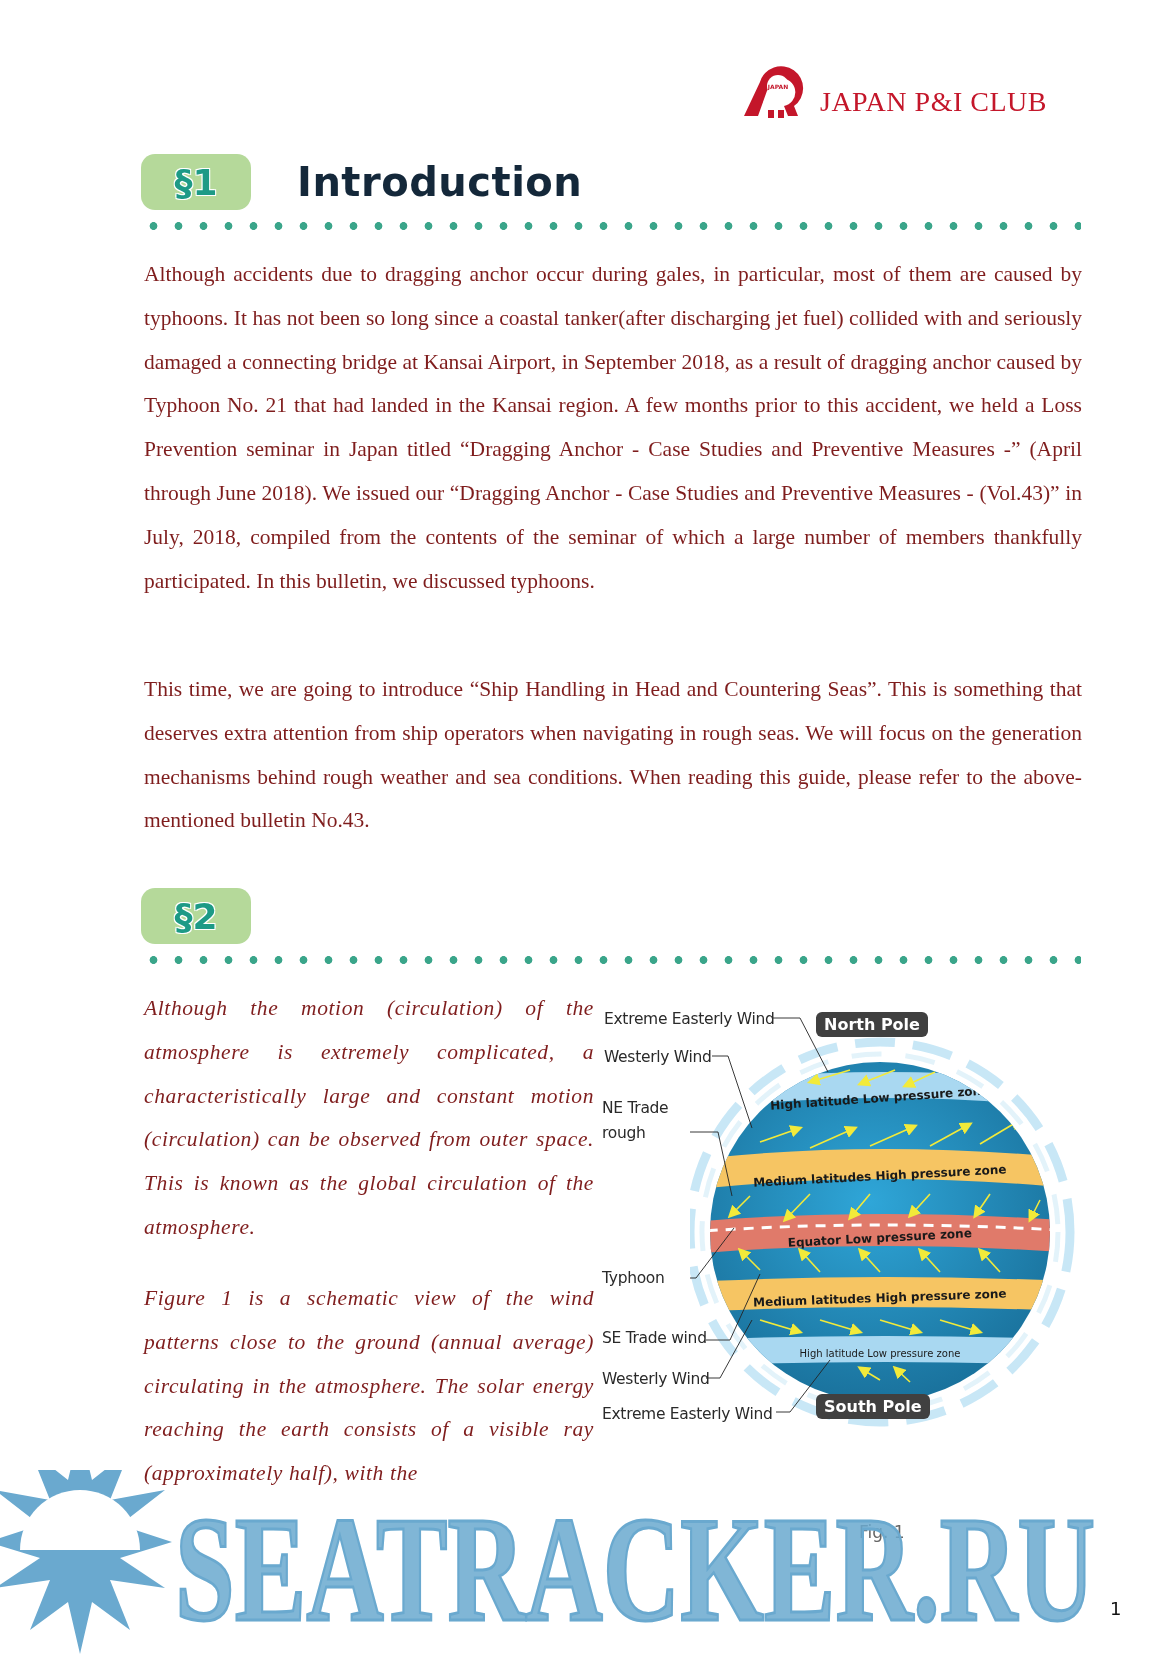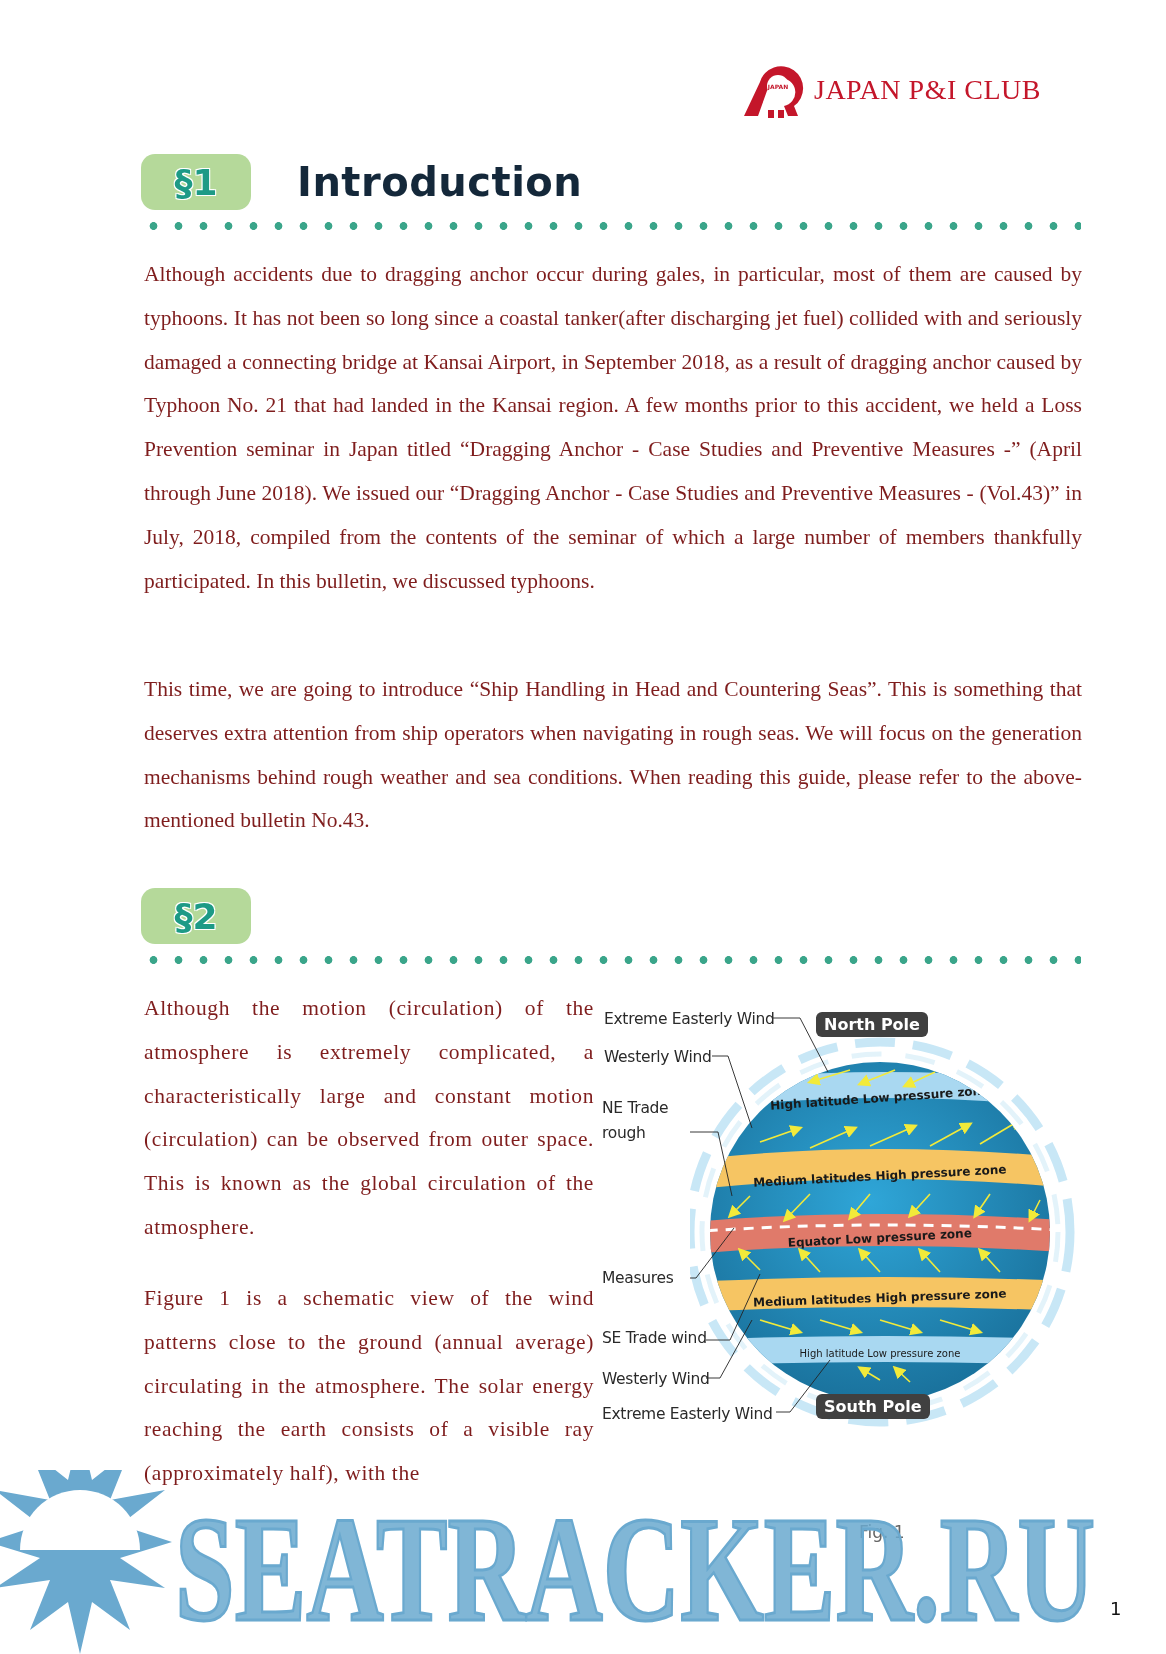--- a/index.html
+++ b/index.html
@@ -1,34 +1,34 @@
 <!DOCTYPE html>
 <html><head>
   <meta charset="utf-8">
   <style>
     html, body { margin: 0; padding: 0; background: #ffffff; }
     body { width: 1166px; height: 1654px; position: relative; overflow: hidden; }
 
-    .logo { position: absolute; left: 738px; top: 62px; display: flex; align-items: center; gap: 4px; }
+    .logo { position: absolute; left: 738px; top: 62px; display: flex; align-items: flex-end; gap: 10px; }
     .logo-mark { width: 72px; height: 56px; position: relative; }
     .logo-text { font-family: "Liberation Serif", serif; color: #c4162a; font-size: 28px; letter-spacing: 0.5px; font-weight: normal; }
 
     .section-head { position: absolute; left: 141px; display: flex; align-items: center; }
     .badge { width: 110px; height: 56px; background: #b5d99a; border-radius: 14px; display: flex; align-items: center; justify-content: center;
              font-family: "DejaVu Sans", sans-serif; font-weight: bold; font-size: 36px; color: #1d9a86;
              text-shadow: -1px -1px 0 #fff, 1px -1px 0 #fff, -1px 1px 0 #fff, 1px 1px 0 #fff; }
     .section-title { margin-left: 46px; font-family: "DejaVu Sans", sans-serif; font-weight: bold; font-size: 40px; color: #14283a; letter-spacing: 0.5px; }
 
     .dots { position: absolute; left: 141px; width: 940px; height: 10px;
             background-image: radial-gradient(circle, #3aa58a 3.6px, transparent 4.2px);
             background-size: 25px 10px; background-repeat: repeat-x; background-position: 0 0; }
 
     .para { position: absolute; left: 144px; width: 938px; font-family: "Liberation Serif", serif; font-size: 21.5px; line-height: 43.8px;
             color: #7f1d1d; text-align: justify; margin: 0; }
-    .para-narrow { width: 450px; letter-spacing: 0.6px; }
+    .para-narrow { width: 450px; letter-spacing: 0.6px; font-style: italic; }
     .fig-label { position: absolute; font-family: "DejaVu Sans", sans-serif; font-size: 15.5px; color: #2a2a2a; white-space: nowrap; letter-spacing: -0.3px; }
     .pole { position: absolute; background: #404040; color: #fff; font-family: "DejaVu Sans", sans-serif; font-weight: bold; font-size: 16px;
             padding: 3px 8px; border-radius: 6px; }
     .fig-caption { position: absolute; left: 859px; top: 1522px; font-family: "DejaVu Sans", sans-serif; font-size: 17px; color: #666; }
 
     .watermark { position: absolute; left: 0; top: 1470px; width: 1166px; height: 184px; pointer-events: none; }
     .page-number { position: absolute; left: 1110px; top: 1598px; font-family: "DejaVu Sans", sans-serif; font-size: 18px; color: #111; }
   </style>
 </head>
 <body>
@@ -132,21 +132,21 @@
     <path d="M16 330 L40 330 L70 264"></path>
     <path d="M16 368 L30 368 L62 310"></path>
     <path d="M86 402 L100 402 L140 350"></path>
   </g>
 </svg>
 
 <div class="fig-label" style="left:604px;top:1010px;">Extreme Easterly Wind</div>
 <div class="fig-label" style="left:604px;top:1048px;">Westerly Wind</div>
 <div class="fig-label" style="left:602px;top:1099px;">NE Trade</div>
 <div class="fig-label" style="left:602px;top:1124px;">rough</div>
-<div class="fig-label" style="left:602px;top:1269px;">Measures</div>
+<div class="fig-label" style="left:602px;top:1269px;">Typhoon</div>
 <div class="fig-label" style="left:602px;top:1329px;">SE Trade wind</div>
 <div class="fig-label" style="left:602px;top:1370px;">Westerly Wind</div>
 <div class="fig-label" style="left:602px;top:1405px;">Extreme Easterly Wind</div>
 
 <div class="pole" style="left:816px;top:1012px;">North Pole</div>
 <div class="pole" style="left:816px;top:1394px;">South Pole</div>
 
 <div class="fig-caption">Fig. 1</div>
 
 <svg class="watermark" viewBox="0 0 1166 184">

